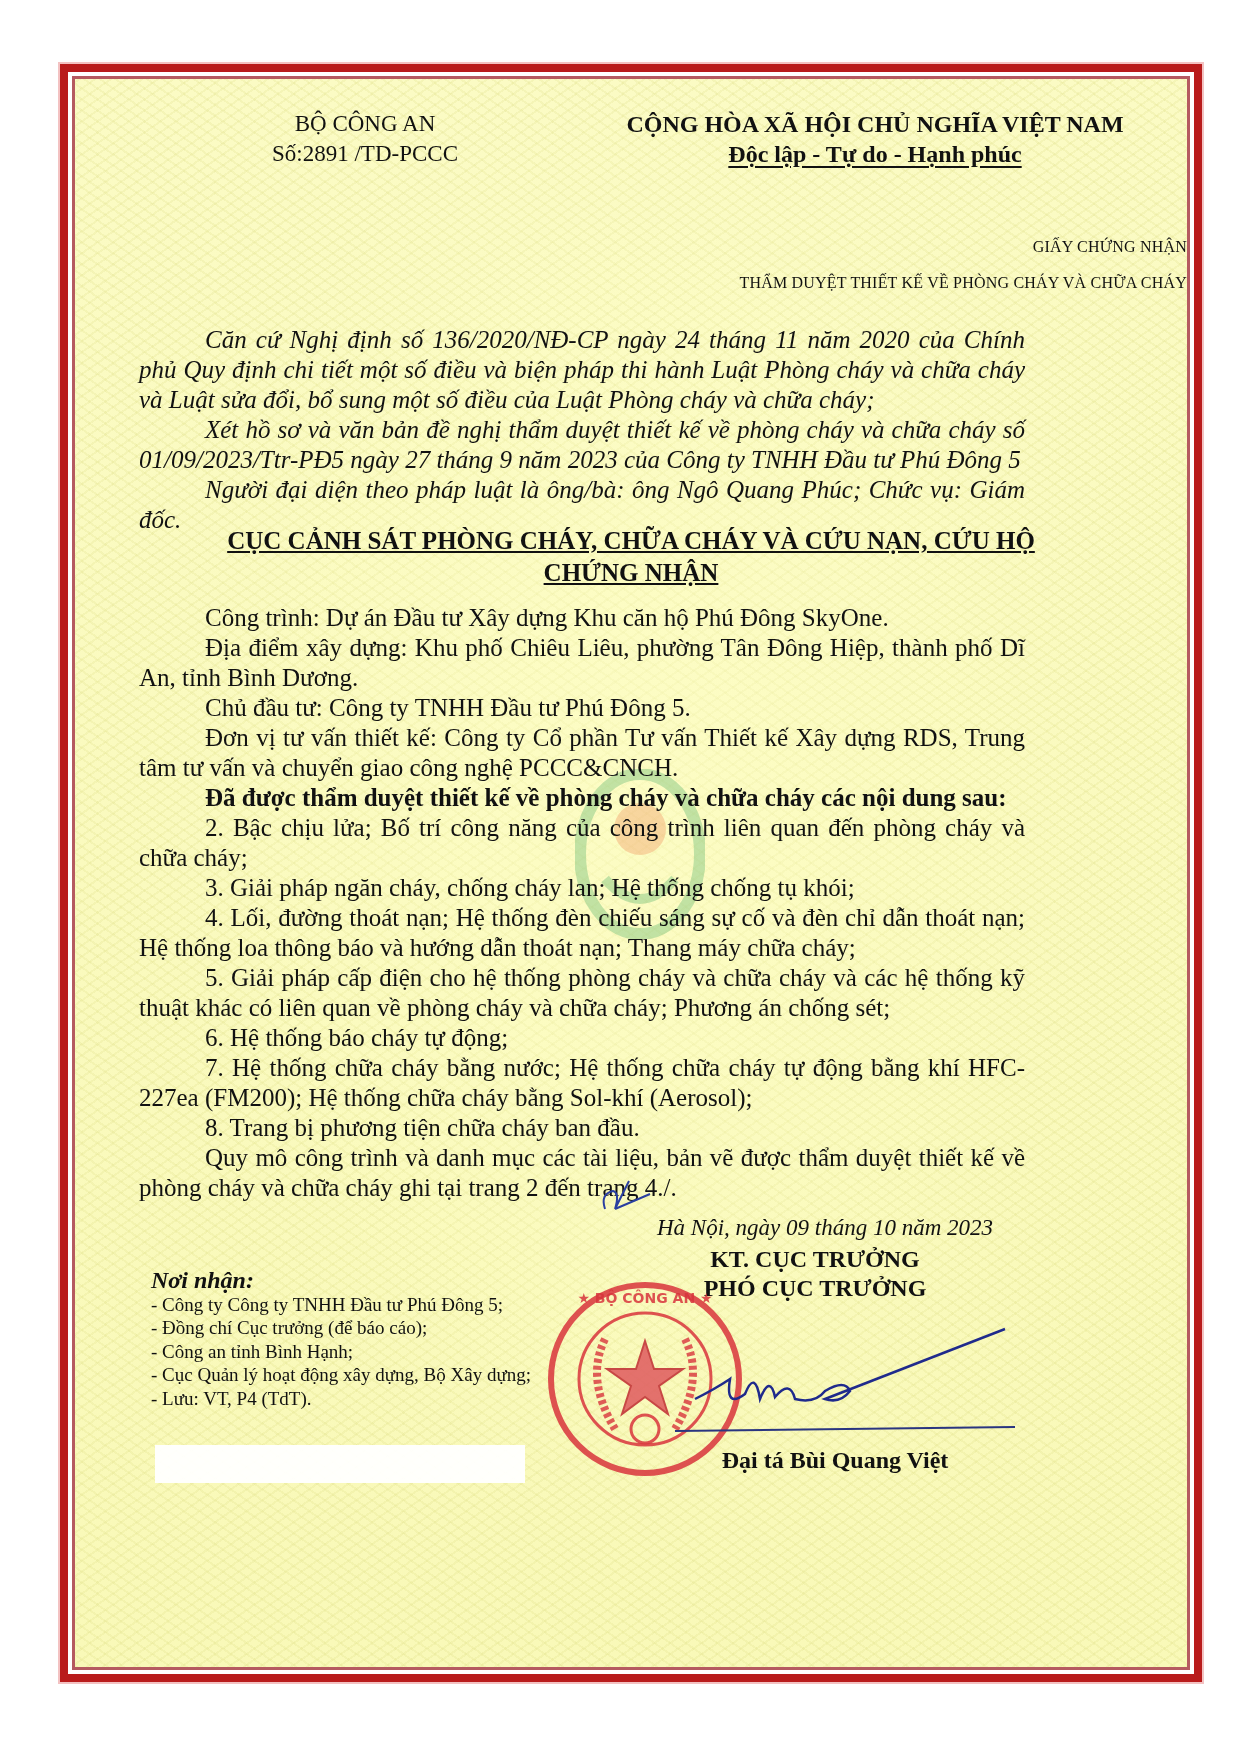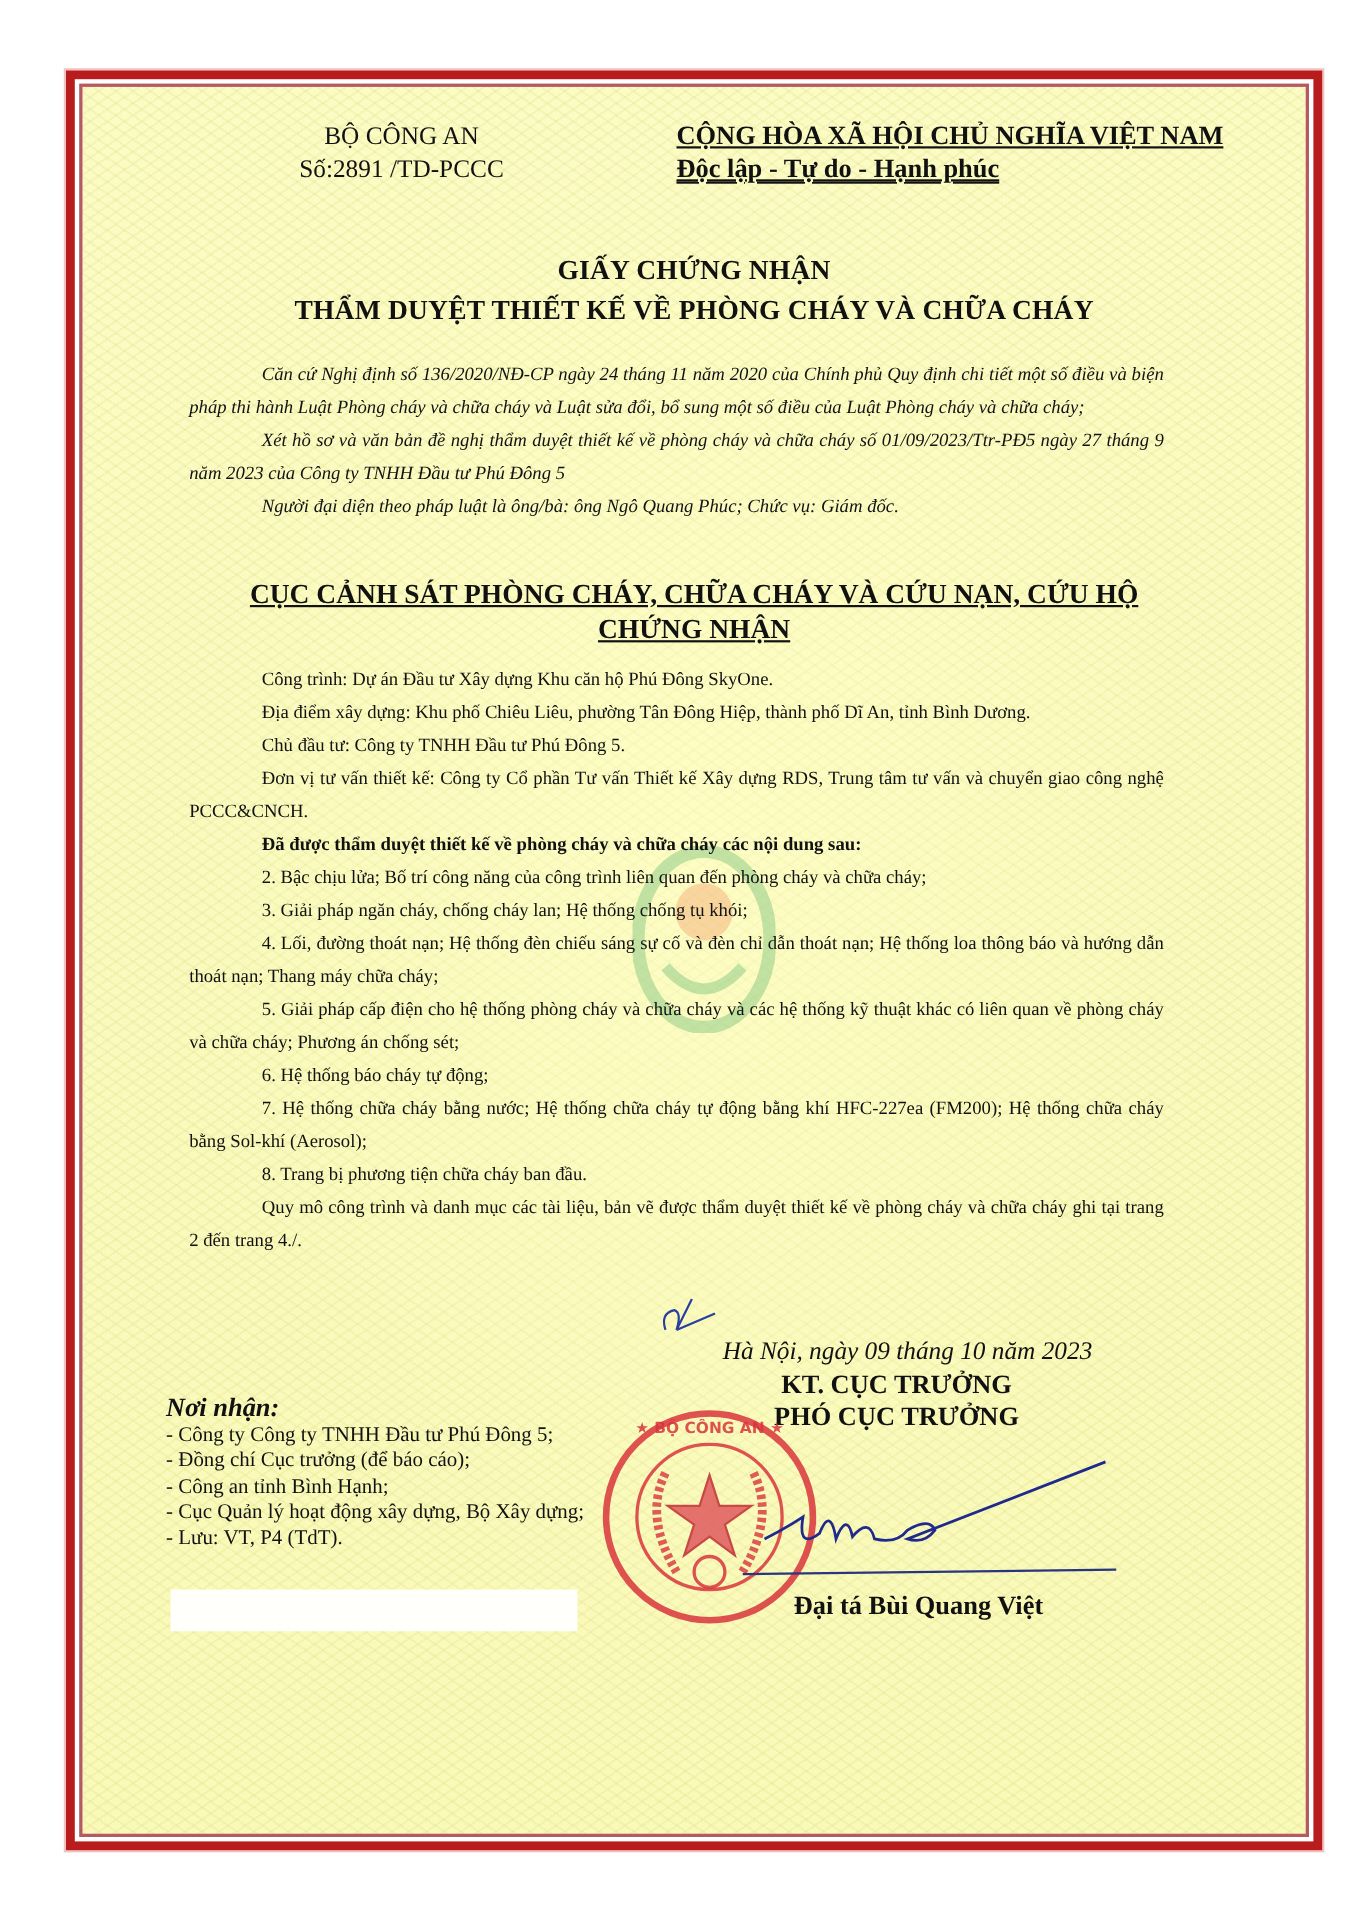--- a/index.html
+++ b/index.html
@@ -19,27 +19,27 @@
     background:
       radial-gradient(ellipse at 50% 45%, rgba(255,255,200,0.55) 0%, rgba(255,255,200,0) 60%),
       repeating-linear-gradient(35deg, rgba(214,214,120,0.18) 0 2px, rgba(0,0,0,0) 2px 9px),
       repeating-linear-gradient(-35deg, rgba(214,214,120,0.18) 0 2px, rgba(0,0,0,0) 2px 9px),
       linear-gradient(#fbfbc4, #f9f9b8);
     overflow: hidden;
   }
   .content { position: absolute; left: 0; top: 0; width: 100%; height: 100%; }
   .abs { position: absolute; }
   .hdr-left { left: 60px; top: 30px; width: 460px; text-align: center; }
-  .hdr-right { left: 540px; top: 30px; width: 520px; text-align: left; text-decoration: underline; }
+  .hdr-right { left: 540px; top: 30px; width: 520px; text-align: center; }
   .t-reg { font-size: 23px; line-height: 30px; }
   .t-bold { font-size: 24px; line-height: 30px; font-weight: bold; }
   .u { text-decoration: underline; text-underline-offset: 4px; }
   .title-block { left: 0; width: 100%; top: 150px; text-align: center; }
-  .title-block .line { font-weight: bold; font-size: 25px; line-height: 36px; letter-spacing: 0.2px; }
-  .body-text { left: 64px; width: 886px; font-size: 17px; line-height: 30px; text-align: justify; margin-left: 33px; }
+  .title-block .line { font-weight: normal; font-size: 16px; line-height: 36px; letter-spacing: 0.2px; text-align: right; }
+  .body-text { left: 64px; width: 886px; font-size: 25px; line-height: 30px; text-align: justify; }
   .ital { font-style: italic; }
   .indent { text-indent: 66px; }
   .center-heading { left: 0; width: 100%; text-align: center; font-weight: bold; font-size: 25px; line-height: 32px; }
   .date-line { left: 550px; width: 400px; text-align: center; font-style: italic; font-size: 23px; }
   .sig-title { left: 540px; width: 400px; text-align: center; font-weight: bold; font-size: 24px; line-height: 29px; }
   .recipients { left: 76px; top: 1190px; width: 480px; font-size: 19px; line-height: 23.5px; }
   .recipients .head { font-weight: bold; font-style: italic; font-size: 24px; }
   .signer { left: 560px; width: 400px; top: 1368px; text-align: center; font-weight: bold; font-size: 24px; }
   .redact { left: 80px; top: 1366px; width: 370px; height: 38px; background: #ffffff; opacity: 0.95; }
   .seal { left: 470px; top: 1200px; width: 200px; height: 200px; }

